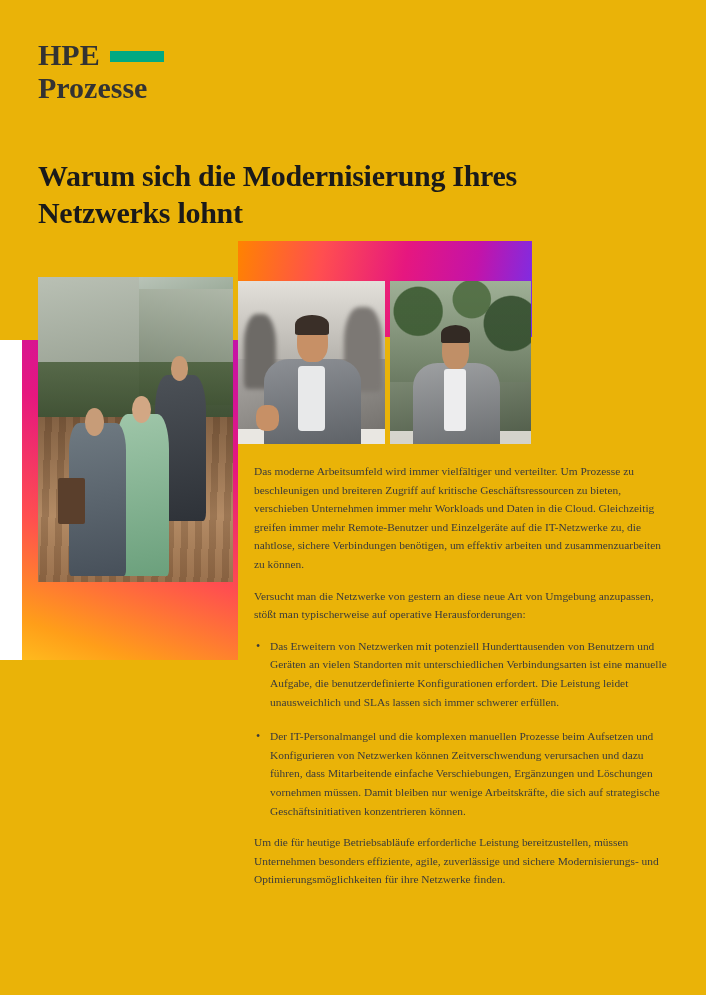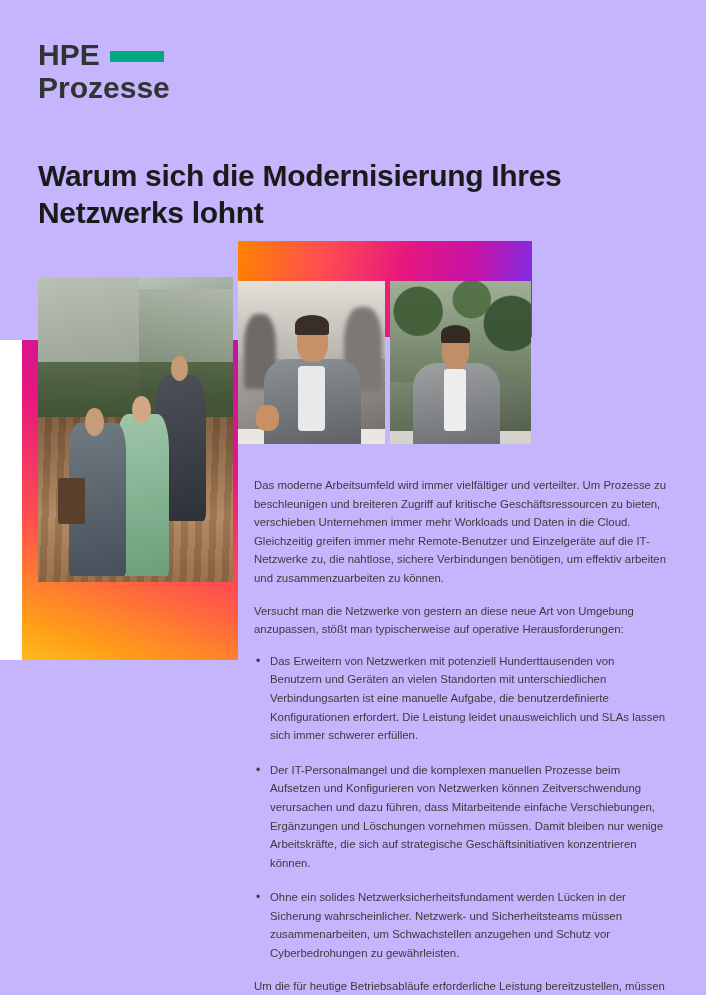--- a/index.html
+++ b/index.html
@@ -13,22 +13,23 @@
     font-family: "Liberation Sans", sans-serif;
     color: #333333;
     position: relative;
     overflow: hidden;
   }
   .page {
     position: absolute;
     left: 0; top: 0;
     width: 706px;
     height: 995px;
-    background: #c4b5fd;
+    background: #eab308;
     overflow: hidden;
+    font-family: Liberation Serif, serif;
   }
 
   
   .logo-block {
     position: absolute;
     left: 38px;
     top: 40px;
     width: 260px;
   }
   .logo-hpe {
@@ -259,21 +260,21 @@
   .body-col {
     position: absolute;
     left: 254px;
     top: 462px;
     width: 414px;
   }
   .para {
     font-size: 11.4px;
     line-height: 18.6px;
     color: #3b3b3b;
-    margin: 14px 0 13px 0;
+    margin: 0 0 13px 0;
     text-align: left;
   }
   ul.bullets {
     margin: 0 0 13px 0;
     padding: 0 0 0 16px;
     list-style: none;
   }
   ul.bullets li {
     font-size: 11.4px;
     line-height: 18.6px;
@@ -348,18 +349,17 @@
     <div class="pr-head"></div>
     <div class="pr-hair"></div>
   </div>
 
   <div class="body-col">
     <p class="para">Das moderne Arbeitsumfeld wird immer vielfältiger und verteilter. Um Prozesse zu beschleunigen und breiteren Zugriff auf kritische Geschäftsressourcen zu bieten, verschieben Unternehmen immer mehr Workloads und Daten in die Cloud. Gleichzeitig greifen immer mehr Remote-Benutzer und Einzelgeräte auf die IT-Netzwerke zu, die nahtlose, sichere Verbindungen benötigen, um effektiv arbeiten und zusammenzuarbeiten zu können.</p>
     <p class="para">Versucht man die Netzwerke von gestern an diese neue Art von Umgebung anzupassen, stößt man typischerweise auf operative Herausforderungen:</p>
     <ul class="bullets">
       <li>Das Erweitern von Netzwerken mit potenziell Hunderttausenden von Benutzern und Geräten an vielen Standorten mit unterschiedlichen Verbindungsarten ist eine manuelle Aufgabe, die benutzerdefinierte Konfigurationen erfordert. Die Leistung leidet unausweichlich und SLAs lassen sich immer schwerer erfüllen.</li>
       <li>Der IT-Personalmangel und die komplexen manuellen Prozesse beim Aufsetzen und Konfigurieren von Netzwerken können Zeitverschwendung verursachen und dazu führen, dass Mitarbeitende einfache Verschiebungen, Ergänzungen und Löschungen vornehmen müssen. Damit bleiben nur wenige Arbeitskräfte, die sich auf strategische Geschäftsinitiativen konzentrieren können.</li>
-      <li>Ohne ein solides Netzwerksicherheitsfundament werden Lücken in der Sicherung wahrscheinlicher. Netzwerk- und Sicherheitsteams müssen zusammenarbeiten, um Schwachstellen anzugehen und Schutz vor Cyberbedrohungen zu gewährleisten.</li>
     </ul>
     <p class="para">Um die für heutige Betriebsabläufe erforderliche Leistung bereitzustellen, müssen Unternehmen besonders effiziente, agile, zuverlässige und sichere Modernisierungs- und Optimierungsmöglichkeiten für ihre Netzwerke finden.</p>
   </div>
 
 </div>
 
 </body></html>

